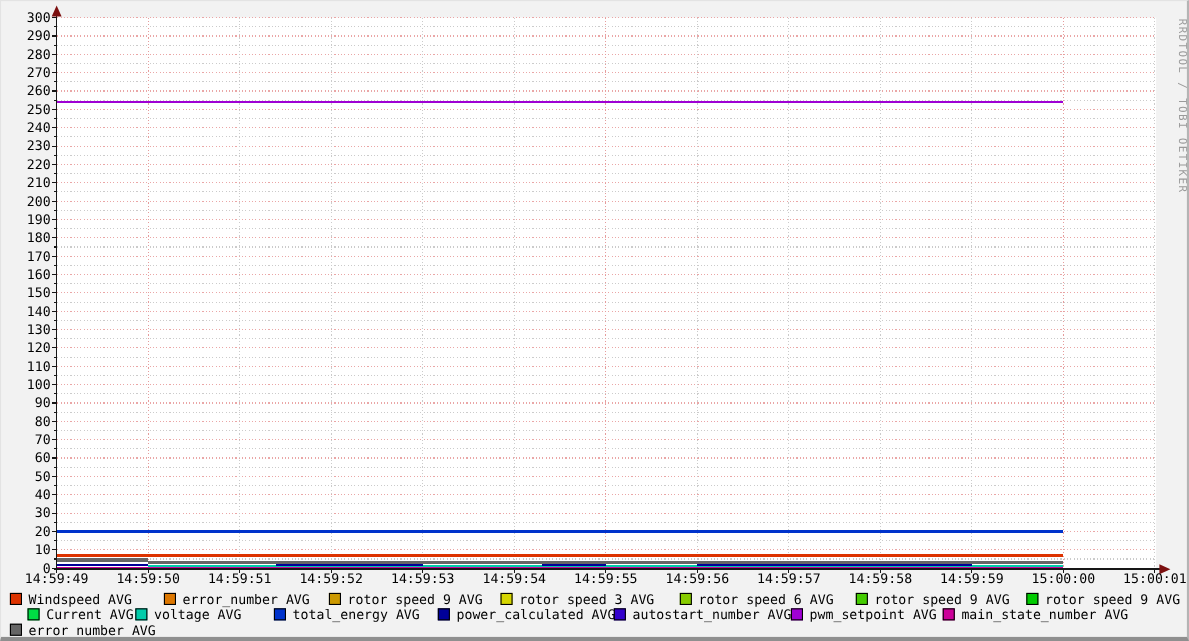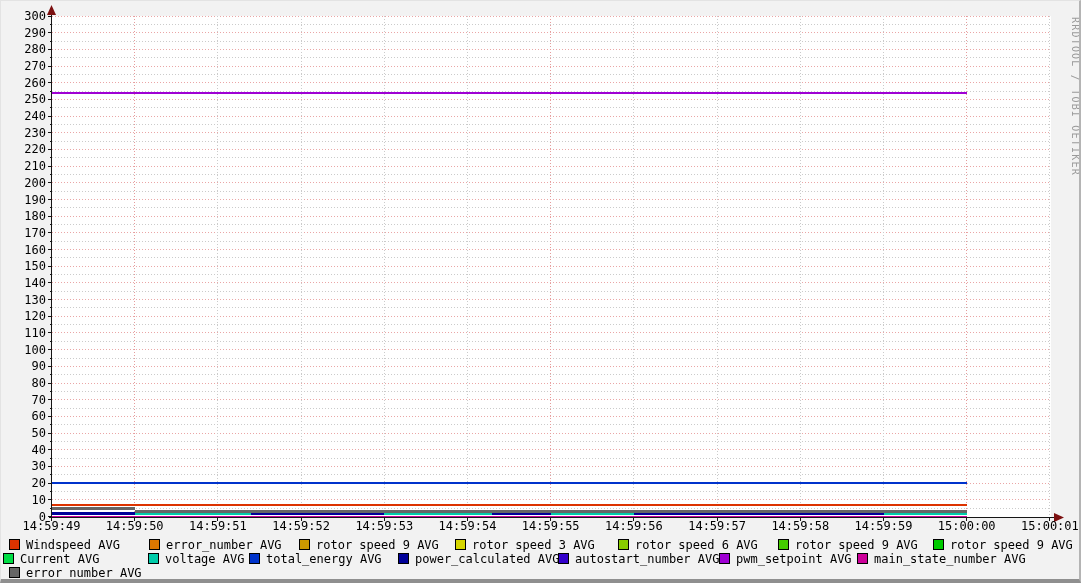--- a/index.html
+++ b/index.html
@@ -259,22 +259,22 @@
       <span class="legend-item" style="left:8px"><i class="sw" style="background-color: rgb(221, 51, 0);"></i><span class="lt">Windspeed AVG</span></span>
       <span class="legend-item" style="left:148px"><i class="sw" style="background-color: rgb(221, 119, 0);"></i><span class="lt">error_number AVG</span></span>
       <span class="legend-item" style="left:298px"><i class="sw" style="background-color: rgb(204, 153, 0);"></i><span class="lt">rotor speed 9 AVG</span></span>
       <span class="legend-item" style="left:454px"><i class="sw" style="background-color: rgb(214, 214, 0);"></i><span class="lt">rotor speed 3 AVG</span></span>
       <span class="legend-item" style="left:617px"><i class="sw" style="background-color: rgb(136, 204, 0);"></i><span class="lt">rotor speed 6 AVG</span></span>
       <span class="legend-item" style="left:777px"><i class="sw" style="background-color: rgb(68, 204, 0);"></i><span class="lt">rotor speed 9 AVG</span></span>
       <span class="legend-item" style="left:932px"><i class="sw" style="background-color: rgb(0, 204, 0);"></i><span class="lt">rotor speed 9 AVG</span></span>
     </div>
 
     <div class="legend-row" style="top:547px;">
-      <span class="legend-item" style="left:2px"><i class="sw" style="background-color: rgb(0, 221, 68);"></i><span class="lt">Current AVG</span></span>
-      <span class="legend-item" style="left:147px"><i class="sw" style="background-color: rgb(0, 204, 170);"></i><span class="lt">voltage AVG</span></span>
+      <span class="legend-item" style="left:24px"><i class="sw" style="background-color: rgb(0, 221, 68);"></i><span class="lt">Current AVG</span></span>
+      <span class="legend-item" style="left:122px"><i class="sw" style="background-color: rgb(0, 204, 170);"></i><span class="lt">voltage AVG</span></span>
       <span class="legend-item" style="left:248px"><i class="sw" style="background-color: rgb(0, 51, 204);"></i><span class="lt">total_energy AVG</span></span>
       <span class="legend-item" style="left:397px"><i class="sw" style="background-color: rgb(0, 0, 153);"></i><span class="lt">power_calculated AVG</span></span>
       <span class="legend-item" style="left:557px"><i class="sw" style="background-color: rgb(51, 0, 204);"></i><span class="lt">autostart_number AVG</span></span>
       <span class="legend-item" style="left:718px"><i class="sw" style="background-color: rgb(159, 0, 212);"></i><span class="lt">pwm_setpoint AVG</span></span>
       <span class="legend-item" style="left:856px"><i class="sw" style="background-color: rgb(204, 0, 153);"></i><span class="lt">main_state_number AVG</span></span>
     </div>
 
     <div class="legend-row" style="top:561px;">
       <span class="legend-item" style="left:8px"><i class="sw" style="background-color: rgb(102, 102, 102);"></i><span class="lt">error_number AVG</span></span>
     </div>

